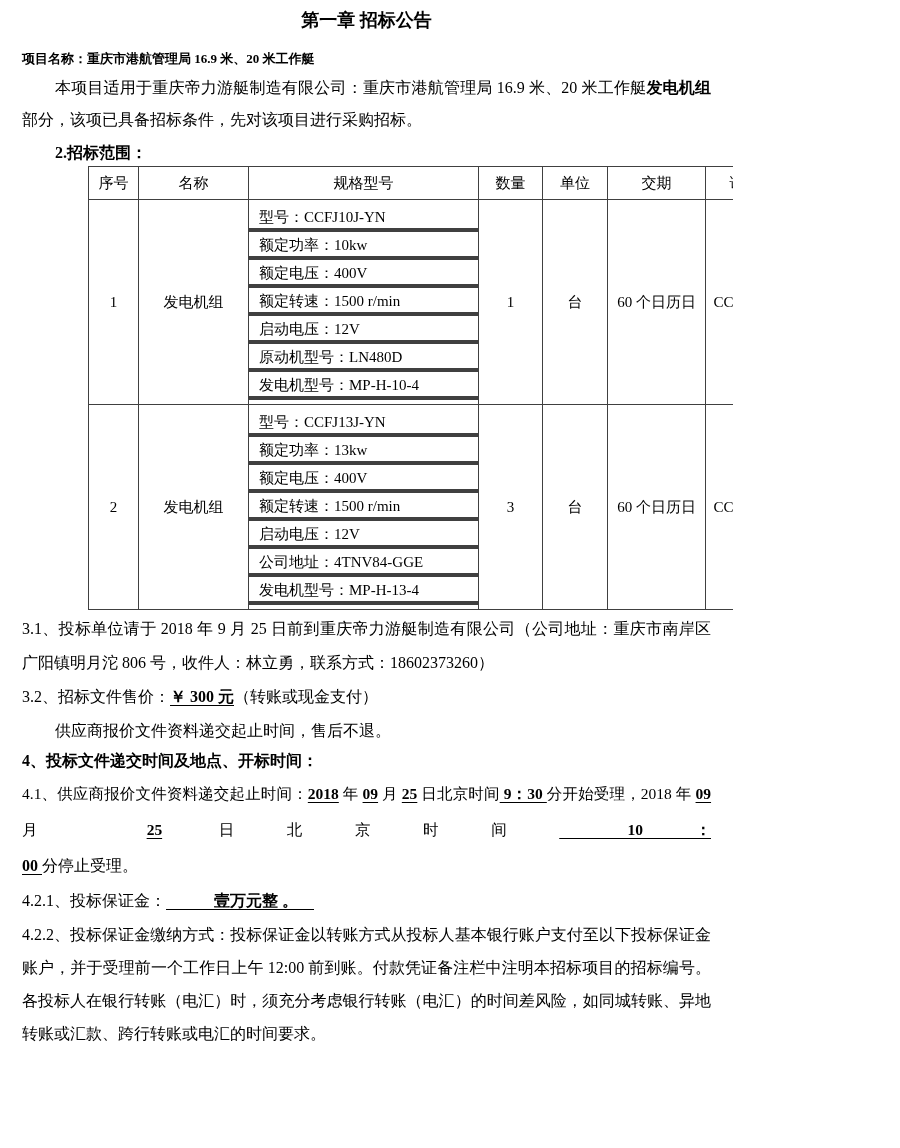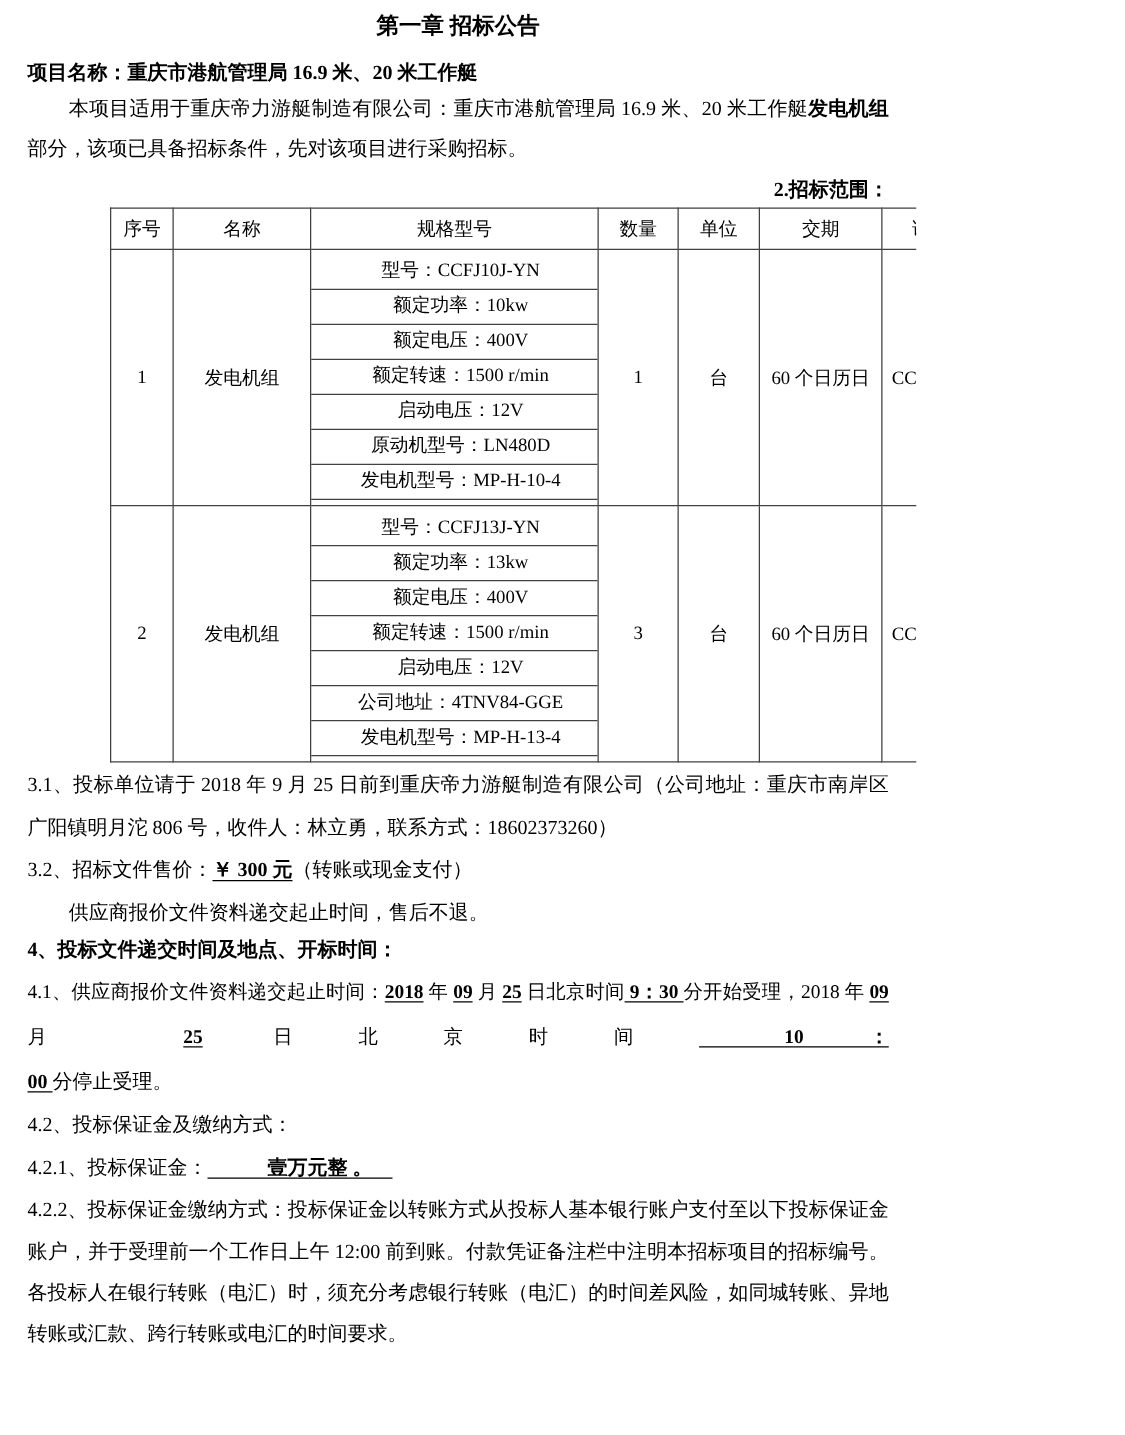--- a/index.html
+++ b/index.html
@@ -17,30 +17,30 @@
   .title{
     margin:0;
     text-align:center;
     font-size:18px;
     font-weight:bold;
     line-height:24px;
   }
   .lead{
     margin-top:16px;
     font-weight:bold;
-    font-size:16px;
+    font-size:13px;
     line-height:22px;
   }
   .sec-head{
     font-weight:bold;
     line-height:22px;
   }
   .indent1{padding-left:33px;}
   .h-s1{margin-top:14px;}
-  .h-s2{margin-top:6px;text-align:right;}
+  .h-s2{margin-top:6px;}
   .h-s3{margin-top:34px;}
   .h-s4{margin-top:2px;}
   .para{
     text-align:justify;
     line-height:34px;
   }
   .para1{margin-top:2px;line-height:32px;text-indent:33px;}
   .p31{margin-top:2px;}
   .p41a{
     margin-top:4px;
@@ -69,22 +69,22 @@
     text-align:center;
     vertical-align:middle;
     font-weight:normal;
   }
   table.spec-table th{height:32px;}
   td.spec-col{vertical-align:top;}
   .spec-box{
     box-sizing:border-box;
     height:28px;
     line-height:27px;
-    border-bottom:1px solid #404040;
-    text-align:center;
+    border-bottom:4px solid #404040;
+    text-align:left;
     padding-left:10px;
     overflow:hidden;
     white-space:nowrap;
   }
   td.row-cell{height:204px;}
 </style>
 </head>
 <body>
 
 <div class="page">
@@ -156,17 +156,16 @@
     </tbody>
   </table>
 
   <div class="para p31">3.1、投标单位请于 2018 年 9 月 25 日前到重庆帝力游艇制造有限公司（公司地址：重庆市南岸区广阳镇明月沱 806 号，收件人：林立勇，联系方式：18602373260）</div>
   <div class="para"><span>3.2、招标文件售价：</span><span class="u">￥ 300 元</span><span>（转账或现金支付）</span></div>
   <div class="para indent1">供应商报价文件资料递交起止时间，售后不退。</div>
 
   <div class="sec-head h-s4">4、投标文件递交时间及地点、开标时间：</div>
   <div class="p41a"><span>4.1、供应商报价文件资料递交起止时间：</span><span class="u">2018</span><span> 年 </span><span class="u">09</span><span> 月 </span><span class="u">25</span><span> 日北京时间</span><span class="u"> 9：30 </span><span>分开始受理，2018 年 </span><span class="u">09</span><span> 月 </span><span class="u">25</span><span> 日北京时间</span><span class="u">　10：</span></div>
   <div class="para p41b"><span class="u">00 </span><span>分停止受理。</span></div>
-  <div class="para">4.2、投标保证金及缴纳方式：</div>
   <div class="para"><span>4.2.1、投标保证金：</span><span class="u">　　　壹万元整 。　</span></div>
   <div class="para p422">4.2.2、投标保证金缴纳方式：投标保证金以转账方式从投标人基本银行账户支付至以下投标保证金账户，并于受理前一个工作日上午 12:00 前到账。付款凭证备注栏中注明本招标项目的招标编号。各投标人在银行转账（电汇）时，须充分考虑银行转账（电汇）的时间差风险，如同城转账、异地转账或汇款、跨行转账或电汇的时间要求。</div>
 
 </div>
 
 </body></html>

